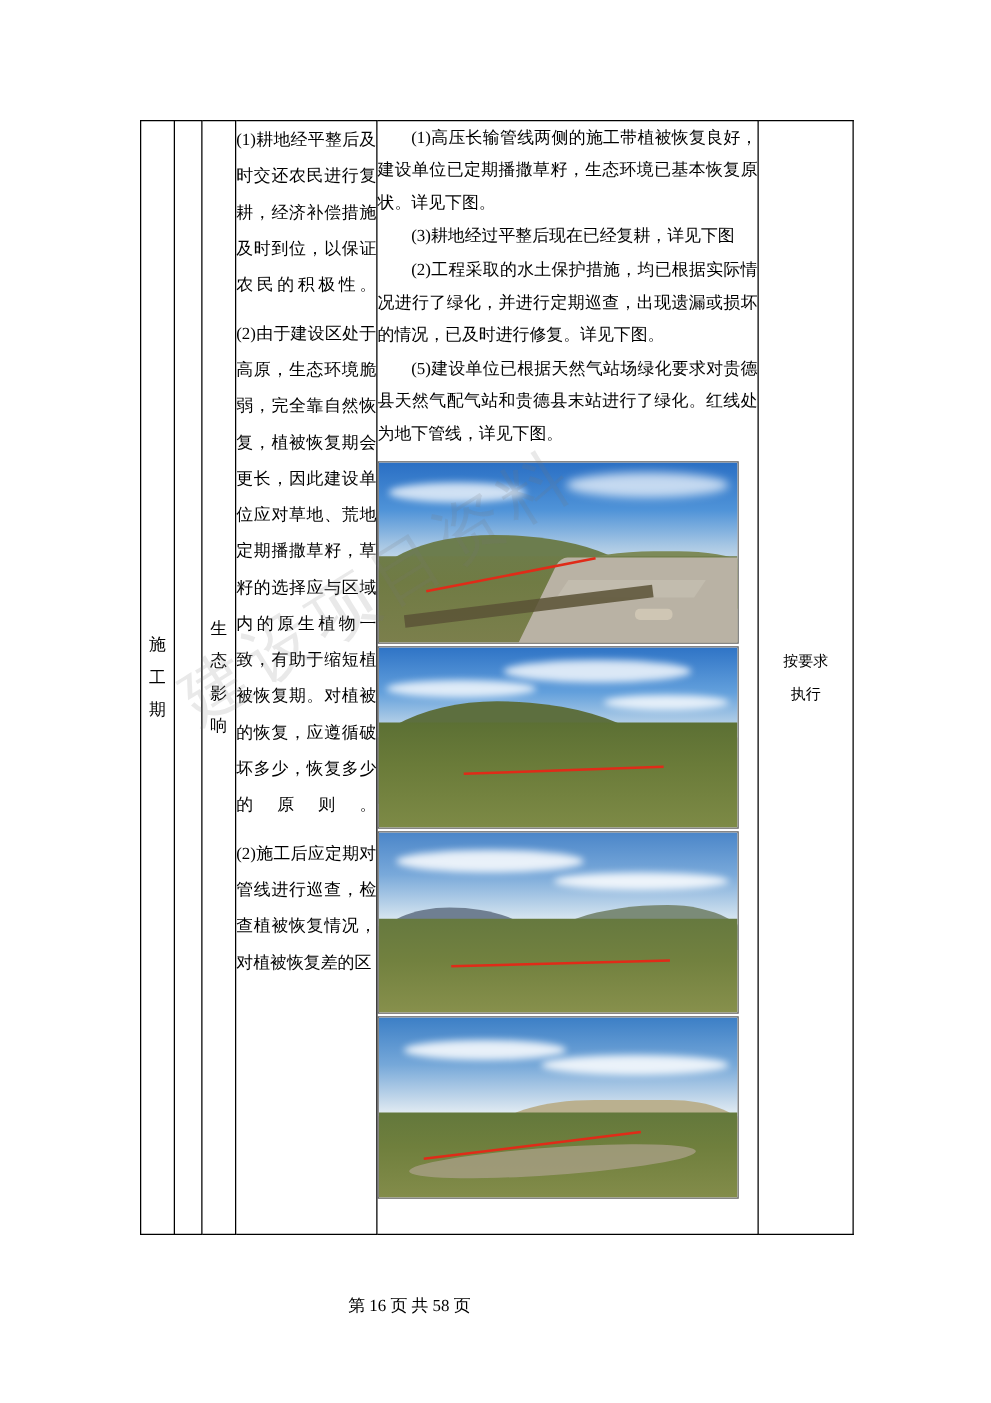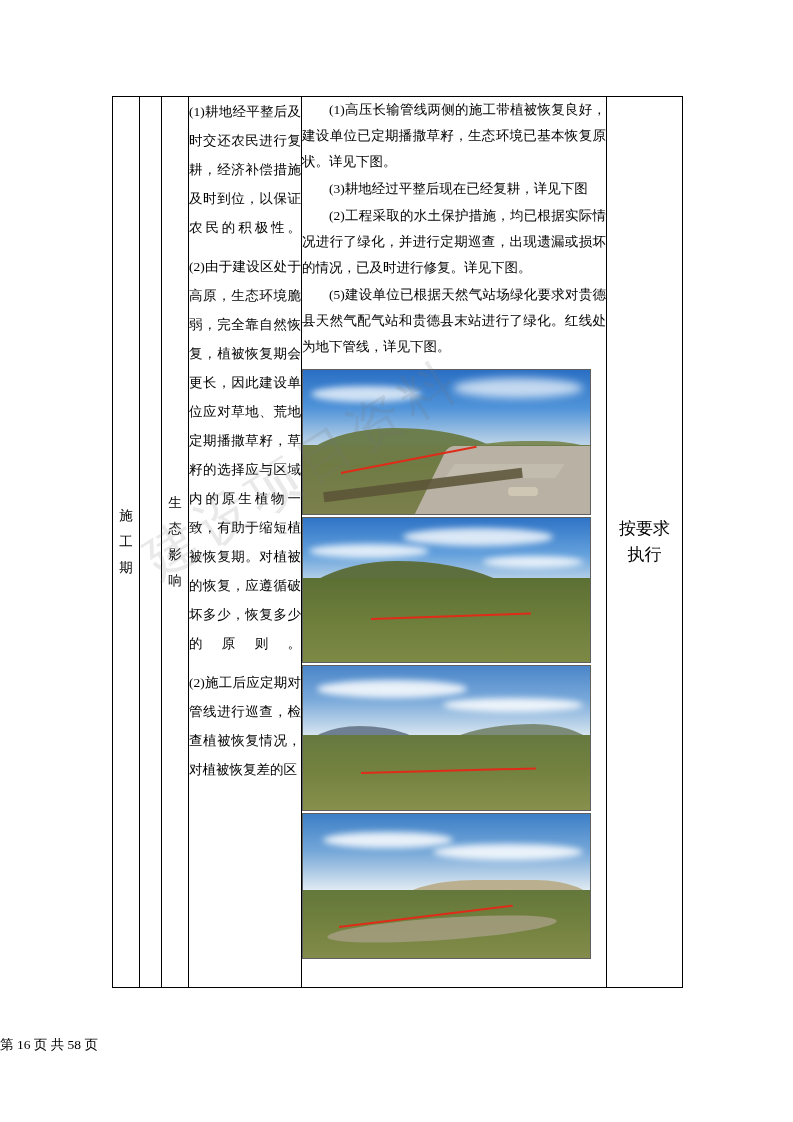--- a/index.html
+++ b/index.html
@@ -97,21 +97,21 @@
     text-justify: inter-ideograph;
     text-indent: 27px;
   }
   .detail-cell p + p {
     margin-top: 1px;
   }
 
   
   .result-cell {
     text-align: left;
-    font-size: 17px;
+    font-size: 12px;
     line-height: 26px;
     position: relative;
   }
   .result-inner {
     display: flex;
     flex-direction: column;
     align-items: center;
     justify-content: center;
     height: 890px;
     gap: 0;
@@ -349,21 +349,21 @@
     pointer-events: none;
     z-index: 5;
   }
 
   
   .footer {
     position: absolute;
     left: 0;
     top: 1036px;
     width: 655px;
-    text-align: left;
+    text-align: center;
     font-size: 13.5px;
     font-family: "Liberation Serif", serif;
   }
 </style>
 </head>
 <body>
 
 <div class="page">
 
   <div class="watermark">建设项目资料</div>

